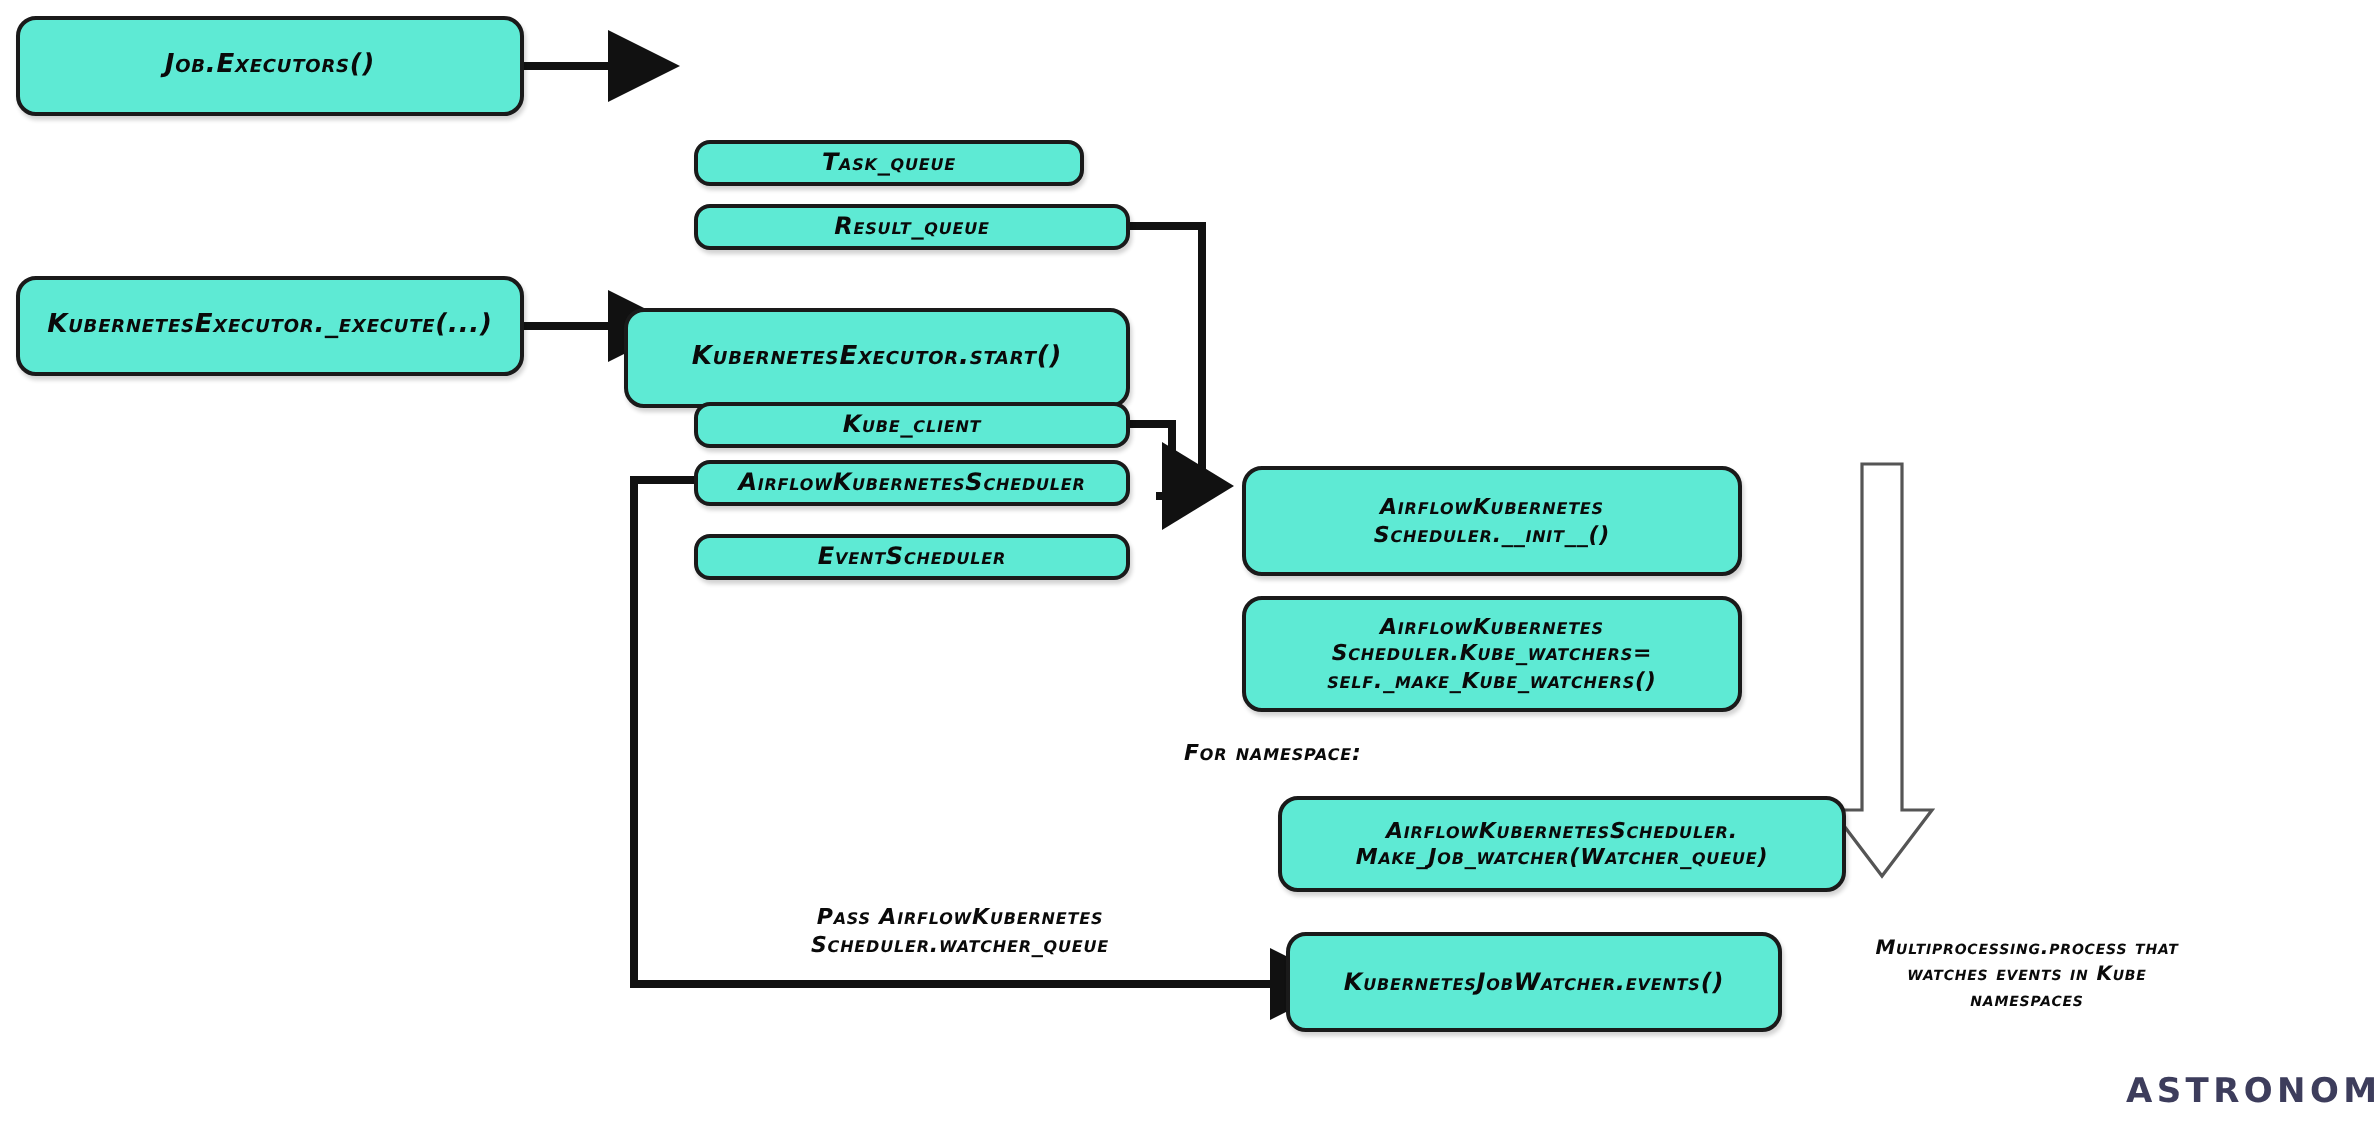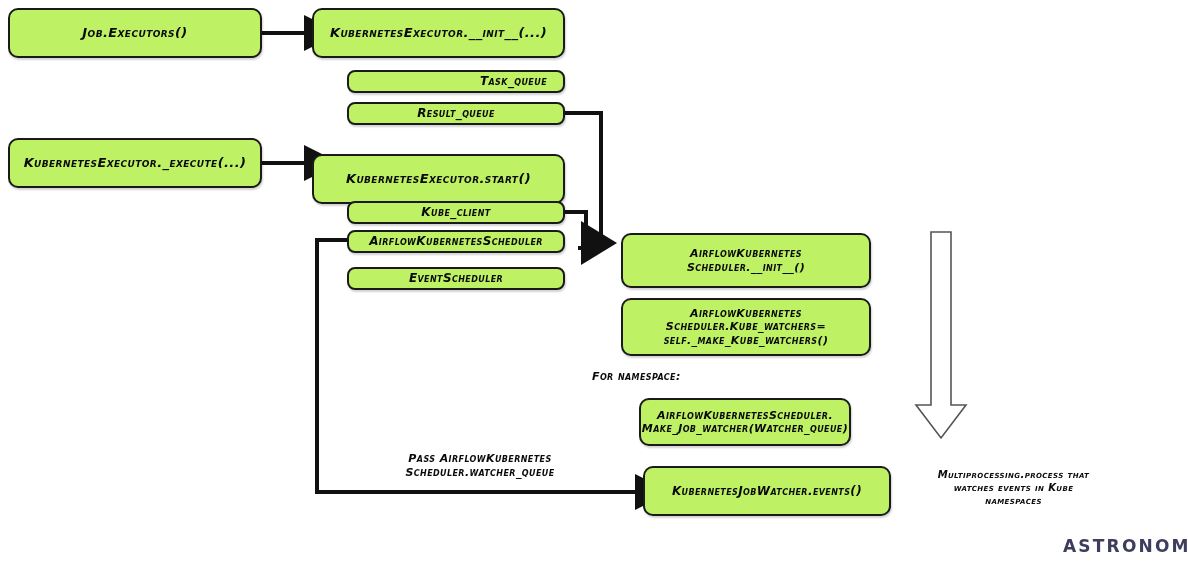--- a/index.html
+++ b/index.html
@@ -13,35 +13,35 @@
   #canvas {
     position: relative;
     width: 1188px;
     height: 565px;
     background: #ffffff;
     overflow: hidden;
   }
   .node {
     position: absolute;
     box-sizing: border-box;
-    background: #bef264;
+    background: #5eead4;
     border: 2px solid #1a1a1a;
     border-radius: 10px;
     display: flex;
     align-items: center;
     justify-content: center;
     text-align: center;
     color: #0a0a0a;
     font-family: "DejaVu Sans", sans-serif;
     font-weight: bold;
     font-style: italic;
     font-variant: small-caps;
     letter-spacing: 0.4px;
     line-height: 1.22;
-    padding: 2px 16px;
+    padding: 2px 2px;
     box-shadow: 1px 2px 2px rgba(0,0,0,0.18);
   }
   .node span {
     display: block;
     white-space: pre-line;
   }
   .node.big   { font-size: 13px; }
   .node.mid   { font-size: 12px; }
   .node.small { font-size: 11px; }
   .node.thin  { border-width: 2px; border-radius: 8px; }
@@ -115,25 +115,22 @@
 
     <g>
       <path d="M931,232 L951,232 L951,405 L966,405 L941,438 L916,405 L931,405 Z" fill="#ffffff" stroke="#555555" stroke-width="1.6"></path>
     </g>
   </svg>
 
   <div class="node big" style="left:8px;  top:8px;   width:254px; height:50px;">
     <span>Job.Executors()</span>
   </div>
 
-  <div class="node big" style="left:312px; top:8px;   width:253px; height:50px;">
-    <span>KubernetesExecutor.__init__(...)</span>
-  </div>
 
-  <div class="node mid thin" style="left:347px; top:70px;  width:218px; height:23px;justify-content:flex-end;">
+  <div class="node mid thin" style="left:347px; top:70px;  width:195px; height:23px;">
     <span>Task_queue</span>
   </div>
 
   <div class="node mid thin" style="left:347px; top:102px; width:218px; height:23px;">
     <span>Result_queue</span>
   </div>
 
   <div class="node big" style="left:8px;  top:138px; width:254px; height:50px;">
     <span>KubernetesExecutor._execute(...)</span>
   </div>
@@ -158,21 +155,21 @@
     <span>AirflowKubernetes
 Scheduler.__init__()</span>
   </div>
 
   <div class="node small" style="left:621px; top:298px; width:250px; height:58px;">
     <span>AirflowKubernetes
 Scheduler.Kube_watchers=
 self._make_Kube_watchers()</span>
   </div>
 
-  <div class="node small" style="left:639px; top:398px; width:212px; height:48px;">
+  <div class="node small" style="left:639px; top:398px; width:284px; height:48px;">
     <span>AirflowKubernetesScheduler.
 Make_Job_watcher(Watcher_queue)</span>
   </div>
 
   <div class="node mid" style="left:643px; top:466px; width:248px; height:50px;">
     <span>KubernetesJobWatcher.events()</span>
   </div>
 
   <div class="caption left" style="left:592px; top:370px; font-size:11px;">For namespace:</div>
 

